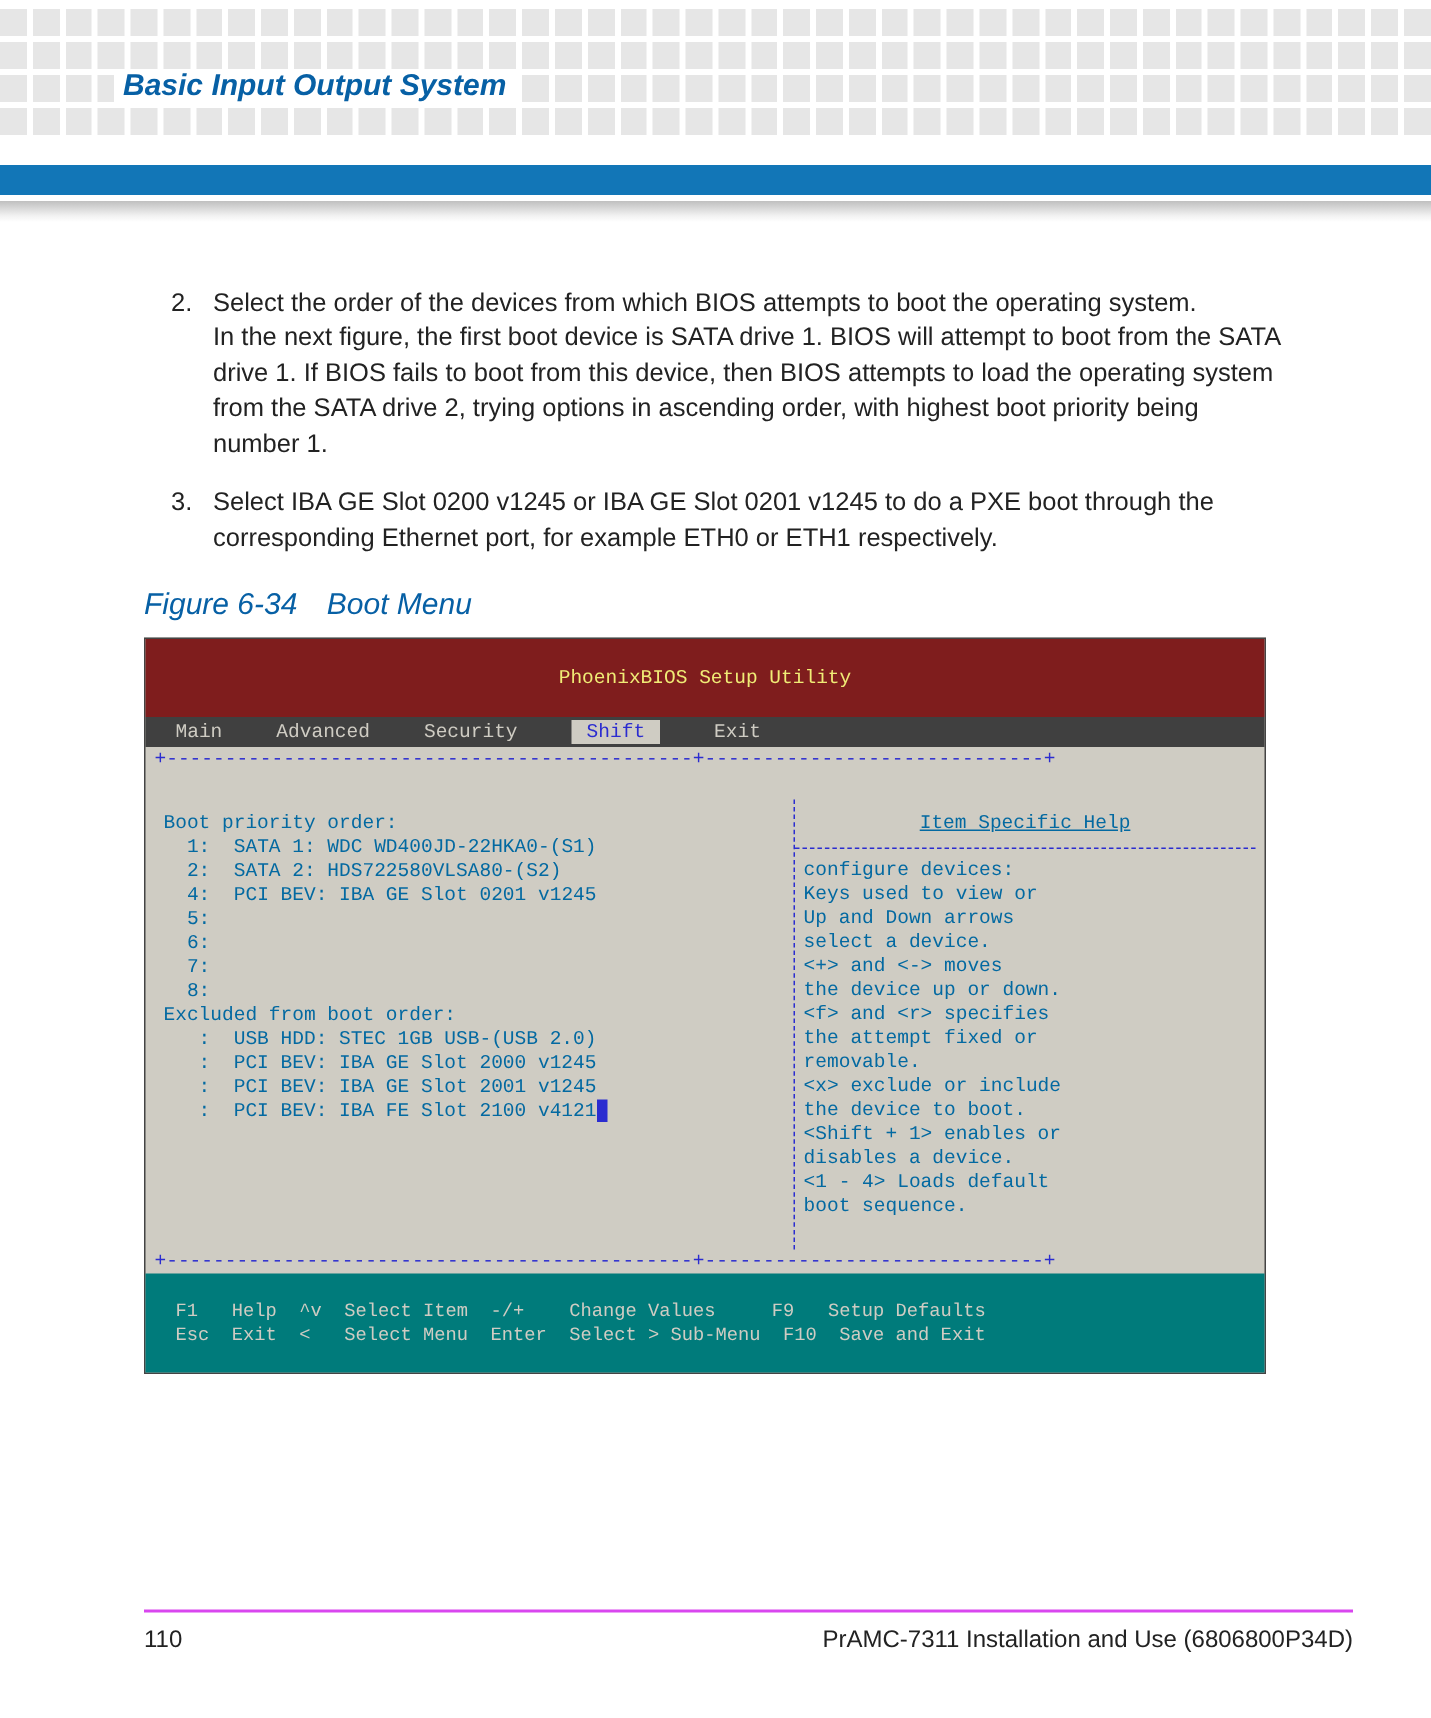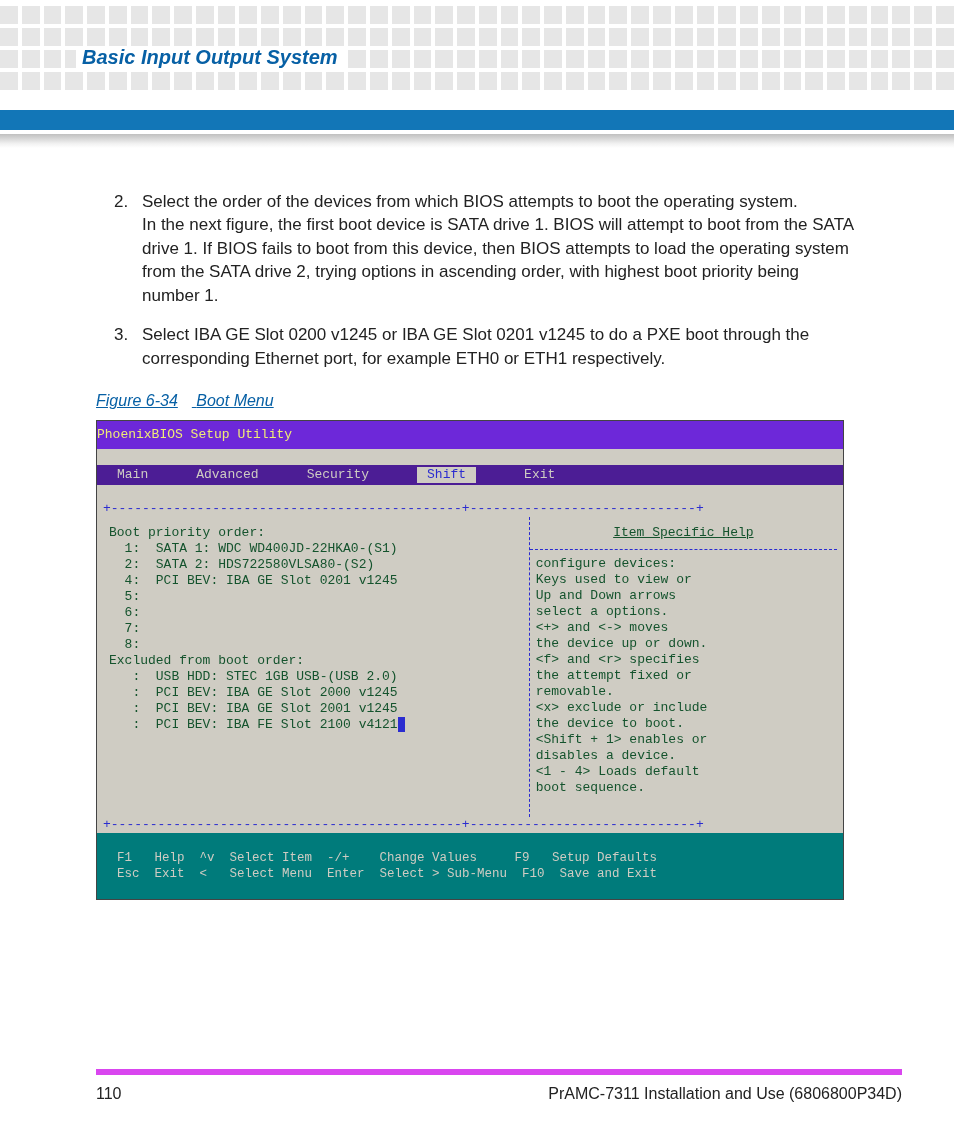--- a/index.html
+++ b/index.html
@@ -71,58 +71,59 @@
     padding-left: 46px;
     margin-bottom: 16px;
   }
   ol.steps li .num {
     position: absolute;
     left: 18px; top: 0;
   }
   .figure-caption {
     color: #0760a5;
     font-style: italic;
-    font-size: 16px;
+    font-size: 20px;
     margin: 22px 0 10px 0;
-    text-decoration: underline;
   }
   .figure-caption .fignum { margin-right: 14px; }
   
   .bios {
     width: 748px;
     background: #cfccc3;
     font-family: "Courier New", monospace;
     font-size: 13px;
     line-height: 16px;
     border: 1px solid #444;
     padding: 4px 6px 6px 6px;
   }
   .bios-title {
-    background: #6d28d9;
+    background: #7f1d1d;
+    text-align: center;
     color: #f0ec76;
-    padding: 6px 0;
+    padding: 18px 0;
     margin: -4px -6px 0 -6px;
   }
   .bios-menubar {
-    background: #4c1d95;
+    background: #404040;
     display: flex;
-    margin: 16px -6px;
+    margin: 0 -6px;
     color: #cfccc3;
     padding: 2px 20px;
-    gap: 48px;
+    gap: 36px;
   }
   .bios-menubar .active {
     background: #cfccc3;
     color: #2b2cd0;
     padding: 0 10px;
   }
   .bios-body {
     display: flex;
     min-height: 300px;
-    color: #14532d;
+    color: #0369a1;
+    margin-top: 19px;
   }
   .bios-left { flex: 0 0 58%; padding: 8px 6px; }
   .bios-right { flex: 1; padding: 8px 6px; border-left: 1px dashed #2b2cd0; }
   .bios-right-title { text-align: center; margin-bottom: 8px; text-decoration: underline; }
   .bios-line { white-space: pre; }
   .bios-highlight { color: #fefefe; background: #2b2cd0; }
   .bios-footer {
     background: #007b7b;
     color: #cfccc3;
     padding: 17px 20px;
@@ -132,21 +133,21 @@
   }
   .bios-border-top, .bios-border-bot {
     color: #2b2cd0;
     white-space: pre;
     overflow: hidden;
   }
   .page-footer {
     position: absolute;
     left: 96px; right: 52px;
     bottom: 42px;
-    border-top: 6px solid #d946ef;
+    border-top: 2px solid #d946ef;
     padding-top: 10px;
     display: flex;
     justify-content: space-between;
     font-size: 16px;
     color: #222;
     gap: 44px;
   }
 </style>
 </head>
 <body>
@@ -388,21 +389,21 @@
         <div class="bios-line">   <span>:  PCI BEV: IBA GE Slot 2000 v1245</span></div>
         <div class="bios-line">   <span>:  PCI BEV: IBA GE Slot 2001 v1245</span></div>
         <div class="bios-line">   <span>:  PCI BEV: IBA FE Slot 2100 v4121</span><span class="bios-highlight"> </span></div>
       </div>
       <div class="bios-right">
         <div class="bios-right-title">Item Specific Help</div>
         <div style="border-top:1px dashed #2b2cd0;margin:0 -6px 6px -6px;"></div>
         <div class="bios-line">configure devices:</div>
         <div class="bios-line">Keys used to view or</div>
         <div class="bios-line">Up and Down arrows</div>
-        <div class="bios-line">select a options.</div>
+        <div class="bios-line">select a device.</div>
         <div class="bios-line">&lt;+&gt; and &lt;-&gt; moves</div>
         <div class="bios-line">the device up or down.</div>
         <div class="bios-line">&lt;f&gt; and &lt;r&gt; specifies</div>
         <div class="bios-line">the attempt fixed or</div>
         <div class="bios-line">removable.</div>
         <div class="bios-line">&lt;x&gt; exclude or include</div>
         <div class="bios-line">the device to boot.</div>
         <div class="bios-line">&lt;Shift + 1&gt; enables or</div>
         <div class="bios-line">disables a device.</div>
         <div class="bios-line">&lt;1 - 4&gt; Loads default</div>

